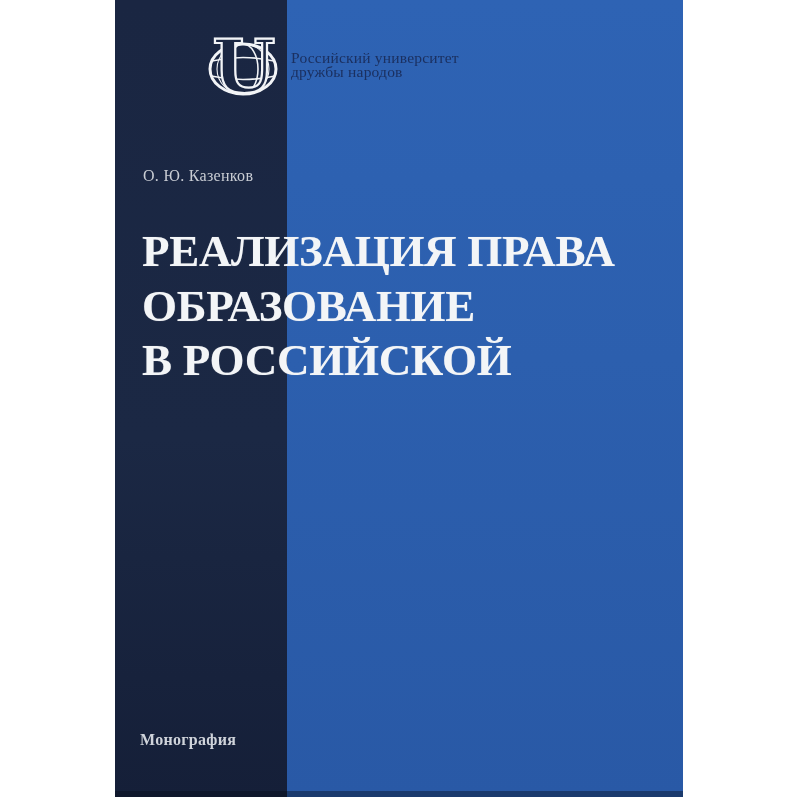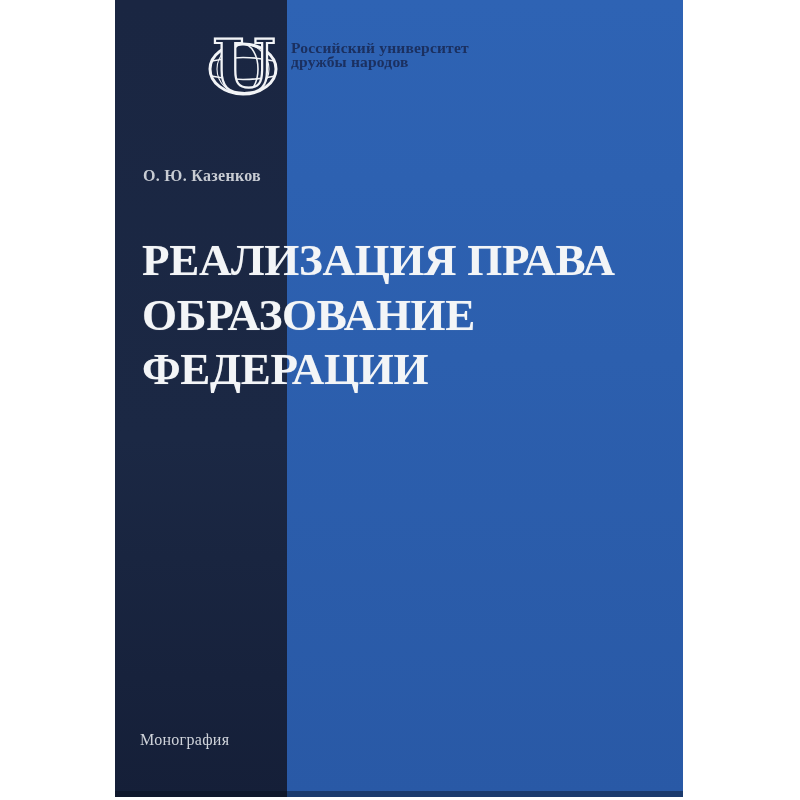--- a/index.html
+++ b/index.html
@@ -58,57 +58,57 @@
   .logo {
     position: absolute;
     left: 91px;
     top: 27px;
     width: 78px;
     height: 74px;
   }
   .publisher {
     position: absolute;
     left: 176px;
-    top: 41px;
+    top: 51px;
     color: var(--publisher-text, #1b3060);
-    font-weight: bold;
+    font-weight: normal;
     font-size: 15.5px;
     line-height: 14px;
     letter-spacing: 0.2px;
     white-space: nowrap;
   }
   .author {
     position: absolute;
     left: 28px;
     top: 167px;
     color: var(--author-text, #c8ccd3);
-    font-weight: bold;
+    font-weight: normal;
     font-size: 16px;
     letter-spacing: 0.3px;
     white-space: nowrap;
   }
   .title {
     position: absolute;
     left: 27px;
-    top: 233px;
+    top: 224px;
     width: 530px;
     color: var(--title-text, #f3f5f7);
     font-weight: bold;
     font-size: 45px;
     line-height: 54.5px;
     letter-spacing: -0.3px;
     white-space: nowrap;
     text-shadow: 0 0 1px rgba(255,255,255,0.35);
   }
   .genre {
     position: absolute;
     left: 25px;
     top: 731px;
     color: var(--genre-text, #cfd3da);
-    font-weight: normal;
+    font-weight: bold;
     font-size: 16px;
     letter-spacing: 0.3px;
     white-space: nowrap;
   }
 </style>
 </head>
 <body>
 
 <div class="canvas">
   <div class="cover">
@@ -132,19 +132,19 @@
     <div class="publisher">
       <div>Российский университет</div>
       <div>дружбы народов</div>
     </div>
 
     <div class="author">О. Ю. Казенков</div>
 
     <div class="title">
       <div>РЕАЛИЗАЦИЯ ПРАВА</div>
       <div>ОБРАЗОВАНИЕ</div>
-      <div>ФЕДЕРАЦИИ</div>
+      <div>В РОССИЙСКОЙ</div>
     </div>
 
     <div class="genre">Монография</div>
 
   </div>
 </div>
 
 </body></html>

